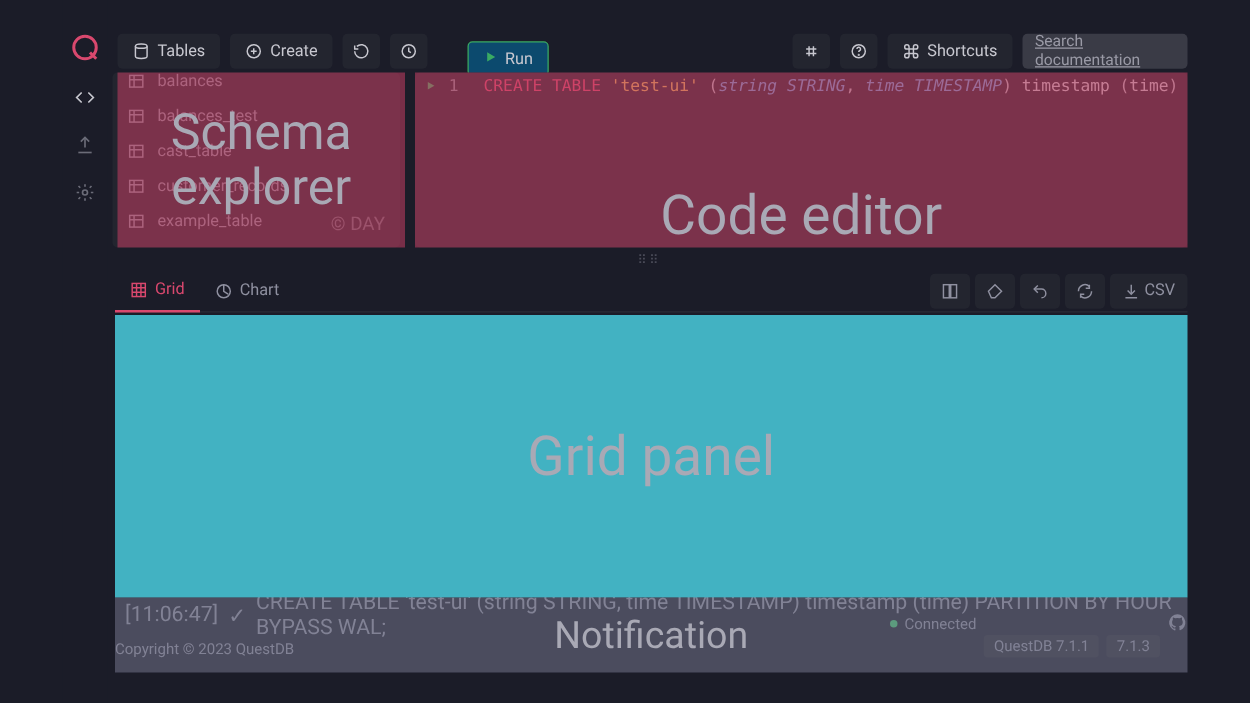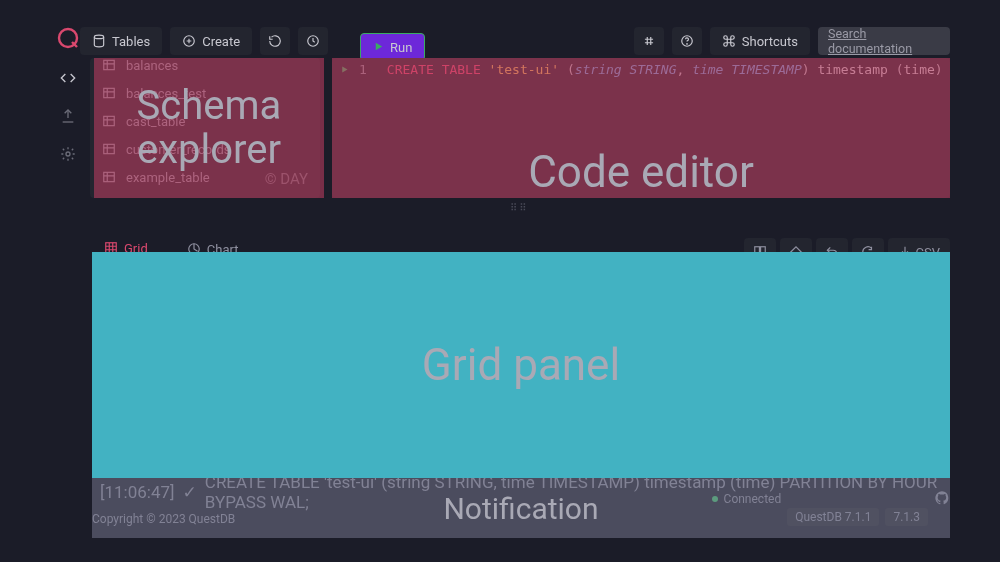--- a/index.html
+++ b/index.html
@@ -21,30 +21,30 @@
   .sidebar .logo {
     width: 24px; height: 24px; margin-bottom: 6px;
     color: #d9486e;
   }
   .sidebar-btn {
     width: 32px; height: 32px; display:flex;align-items:center;justify-content:center;
     color:#6b6c78; border-radius:4px;
   }
   .sidebar-btn.active { color:#c8c8d0; }
   .topbar {
-    position:absolute; left:80px; right:50px; top:26px; height:30px;
+    position:absolute; left:94px; right:50px; top:26px; height:30px;
     display:flex; align-items:center; gap:24px;
   }
   .btn {
     height:28px; padding:0 12px; background:#23252f; border-radius:4px;
     display:inline-flex; align-items:center; gap:6px; color:#c8c8d0;
     font-size:13px; cursor:pointer;
   }
   .btn.icon-only { padding:0; width:30px; justify-content:center;}
-  .btn.run { border:1px solid #3aab63; color:#c8c8d0; background:#6d28d9;margin-top:12px;}
+  .btn.run { border:1px solid #3aab63; color:#c8c8d0; background:#0c4a6e;margin-top:12px;}
   .btn.run .tri { color:#3aab63; }
   .topbar .left { display:flex; gap:8px; align-items:center;}
   .topbar .right { margin-left:auto; display:flex; gap:8px; align-items:center;}
   .search {
     width:132px; height:28px; background:#3a3b46; border-radius:4px;
     display:flex; align-items:center; padding:0 10px; color:#9a9aa6; font-size:12.5px;text-decoration:underline;
   }
 
   .schema-panel {
     position:absolute; left:90px; top:58px; width:230px; height:140px;
@@ -68,23 +68,22 @@
   .editor-line .bar { width:2px; height:14px; background:#d0d0dc; }
   .code { white-space:pre; }
   .kw { color:#d9486e; }
   .str { color:#e3b757; }
   .typ { color:#6aa1d8; font-style:italic;}
   .id  { color:#c8c8d0; }
   .punc{ color:#b7b7c0; }
 
   .result-toolbar {
     position:absolute; left:92px; right:50px; top:216px; height:34px;
-    display:flex; align-items:flex-end; gap:15px;
+    display:flex; align-items:center; gap:0;
     border-bottom:1px solid #2b2c36;
-    margin-top:17px;
   }
   .tab {
     height:34px; display:flex; align-items:center; gap:6px; padding:0 12px;
     color:#8f90a0; font-size:13px;
   }
   .tab.active { color:#d9486e; border-bottom:2px solid #d9486e;}
   .result-actions { margin-left:auto; display:flex; gap:4px;}
   .ract { width:32px;height:28px;display:flex;align-items:center;justify-content:center;
     background:#23252f;border-radius:4px;color:#8f90a0;}
   .ract.csv { width:auto; padding:0 10px; gap:4px;}

